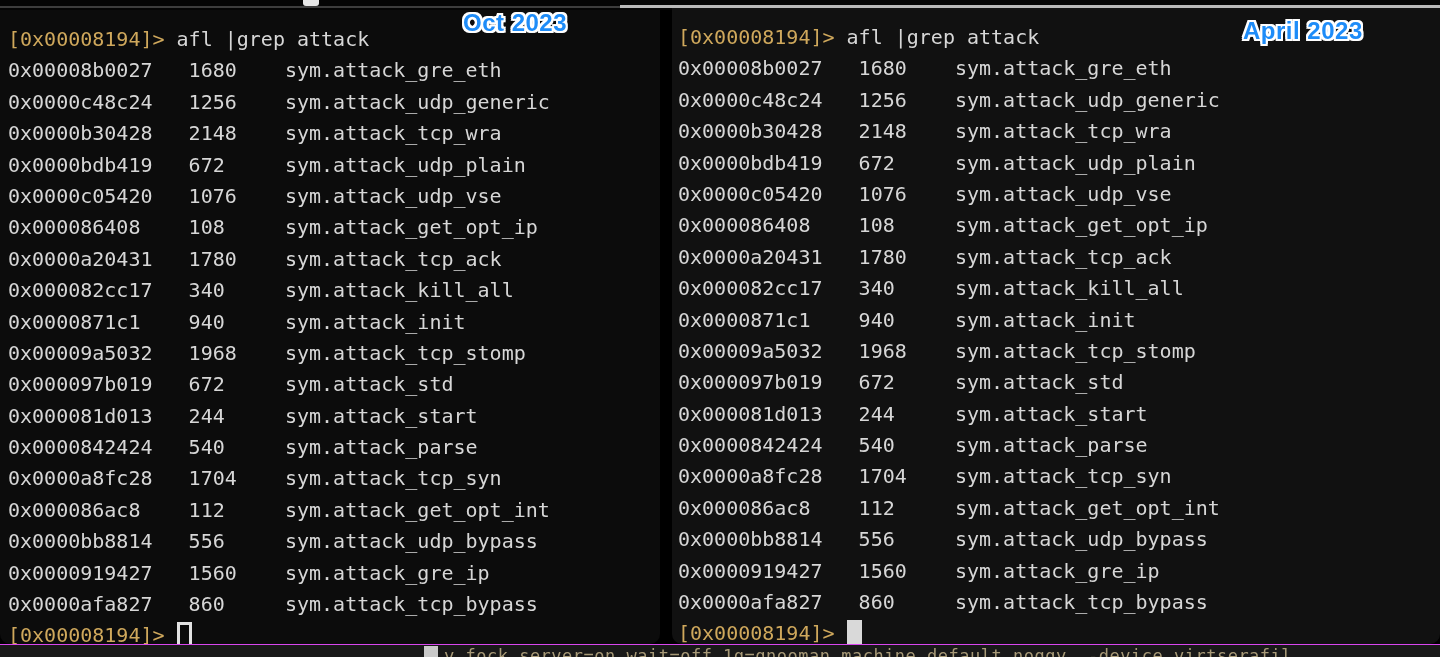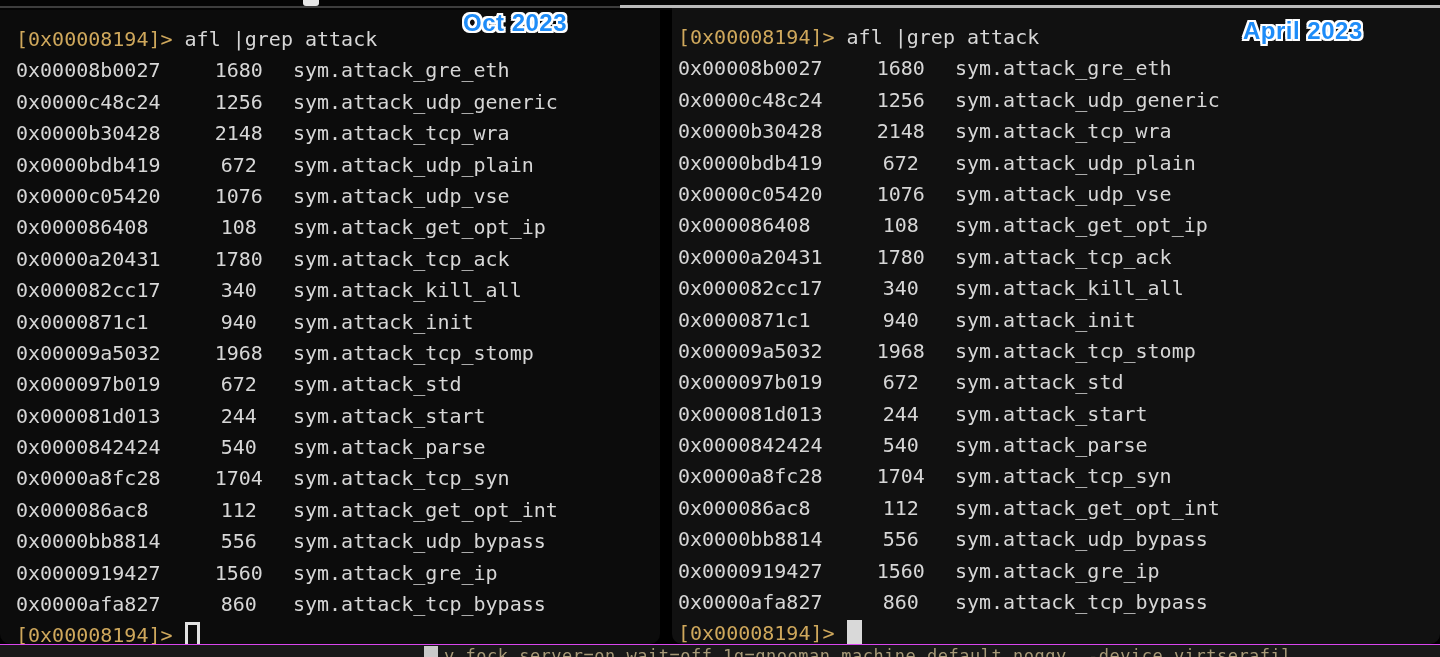--- a/index.html
+++ b/index.html
@@ -12,28 +12,28 @@
   .top-edge-bright{position:absolute;left:620px;top:5px;width:820px;height:3px;background:#b9b9b9;}
   .top-frag{position:absolute;left:303px;top:0;width:16px;height:6px;background:#e6e6e6;border-radius:0 0 3px 3px;}
   .bottom-strip{position:absolute;left:0;top:644px;width:1440px;height:13px;background:#191919;border-top:1px solid #d946ef;overflow:hidden;}
   .bottom-frag{position:absolute;left:444px;top:1px;font-size:17px;letter-spacing:.5px;color:#a89a78;white-space:pre;}
   .behind-cursor{position:absolute;left:424px;top:646px;width:14px;height:11px;background:#c9c9c9;}
 
   
   .terminal{position:absolute;overflow:hidden;font-size:20px;color:#d7d7d7;}
   .terminal.left{left:0;top:10px;width:660px;height:634px;background:#0c0c0c;border-radius:0 0 10px 10px;padding:0;}
   .terminal.right{left:672px;top:8px;width:768px;height:636px;background:#111111;border-radius:0 0 10px 10px;}
-  .pad{padding:14px 0 0 16px;}
+  .pad{padding:14px 0 0 8px;}
   .terminal.right .pad{padding-left:6px;}
   .line{height:31.4px;line-height:31.4px;white-space:pre;}
   .prompt{color:#cfa85c;}
   .command{margin-left:1ch;color:#d7d7d7;}
   .addr{display:inline-block;width:10ch;}
   .cnt{display:inline-block;width:5ch;}
-  .size{display:inline-block;width:7ch;text-align:center;}
+  .size{display:inline-block;width:7ch;text-align:left;}
   .name{margin-left:1ch;}
   .cursor{display:inline-block;width:15px;height:25px;vertical-align:middle;margin-left:1ch;margin-top:-4px;}
   .cursor.hollow{border:3px solid #e3e3e3;background:transparent;box-sizing:border-box;}
   .cursor.block{background:#d9d9d9;}
 
   
   .anno{position:absolute;font-family:"Liberation Sans","DejaVu Sans",sans-serif;
         font-weight:bold;font-size:24px;letter-spacing:.5px;color:#1e8cf8;
         text-shadow:
           -2px -2px 0 #fff, 2px -2px 0 #fff, -2px 2px 0 #fff, 2px 2px 0 #fff,

